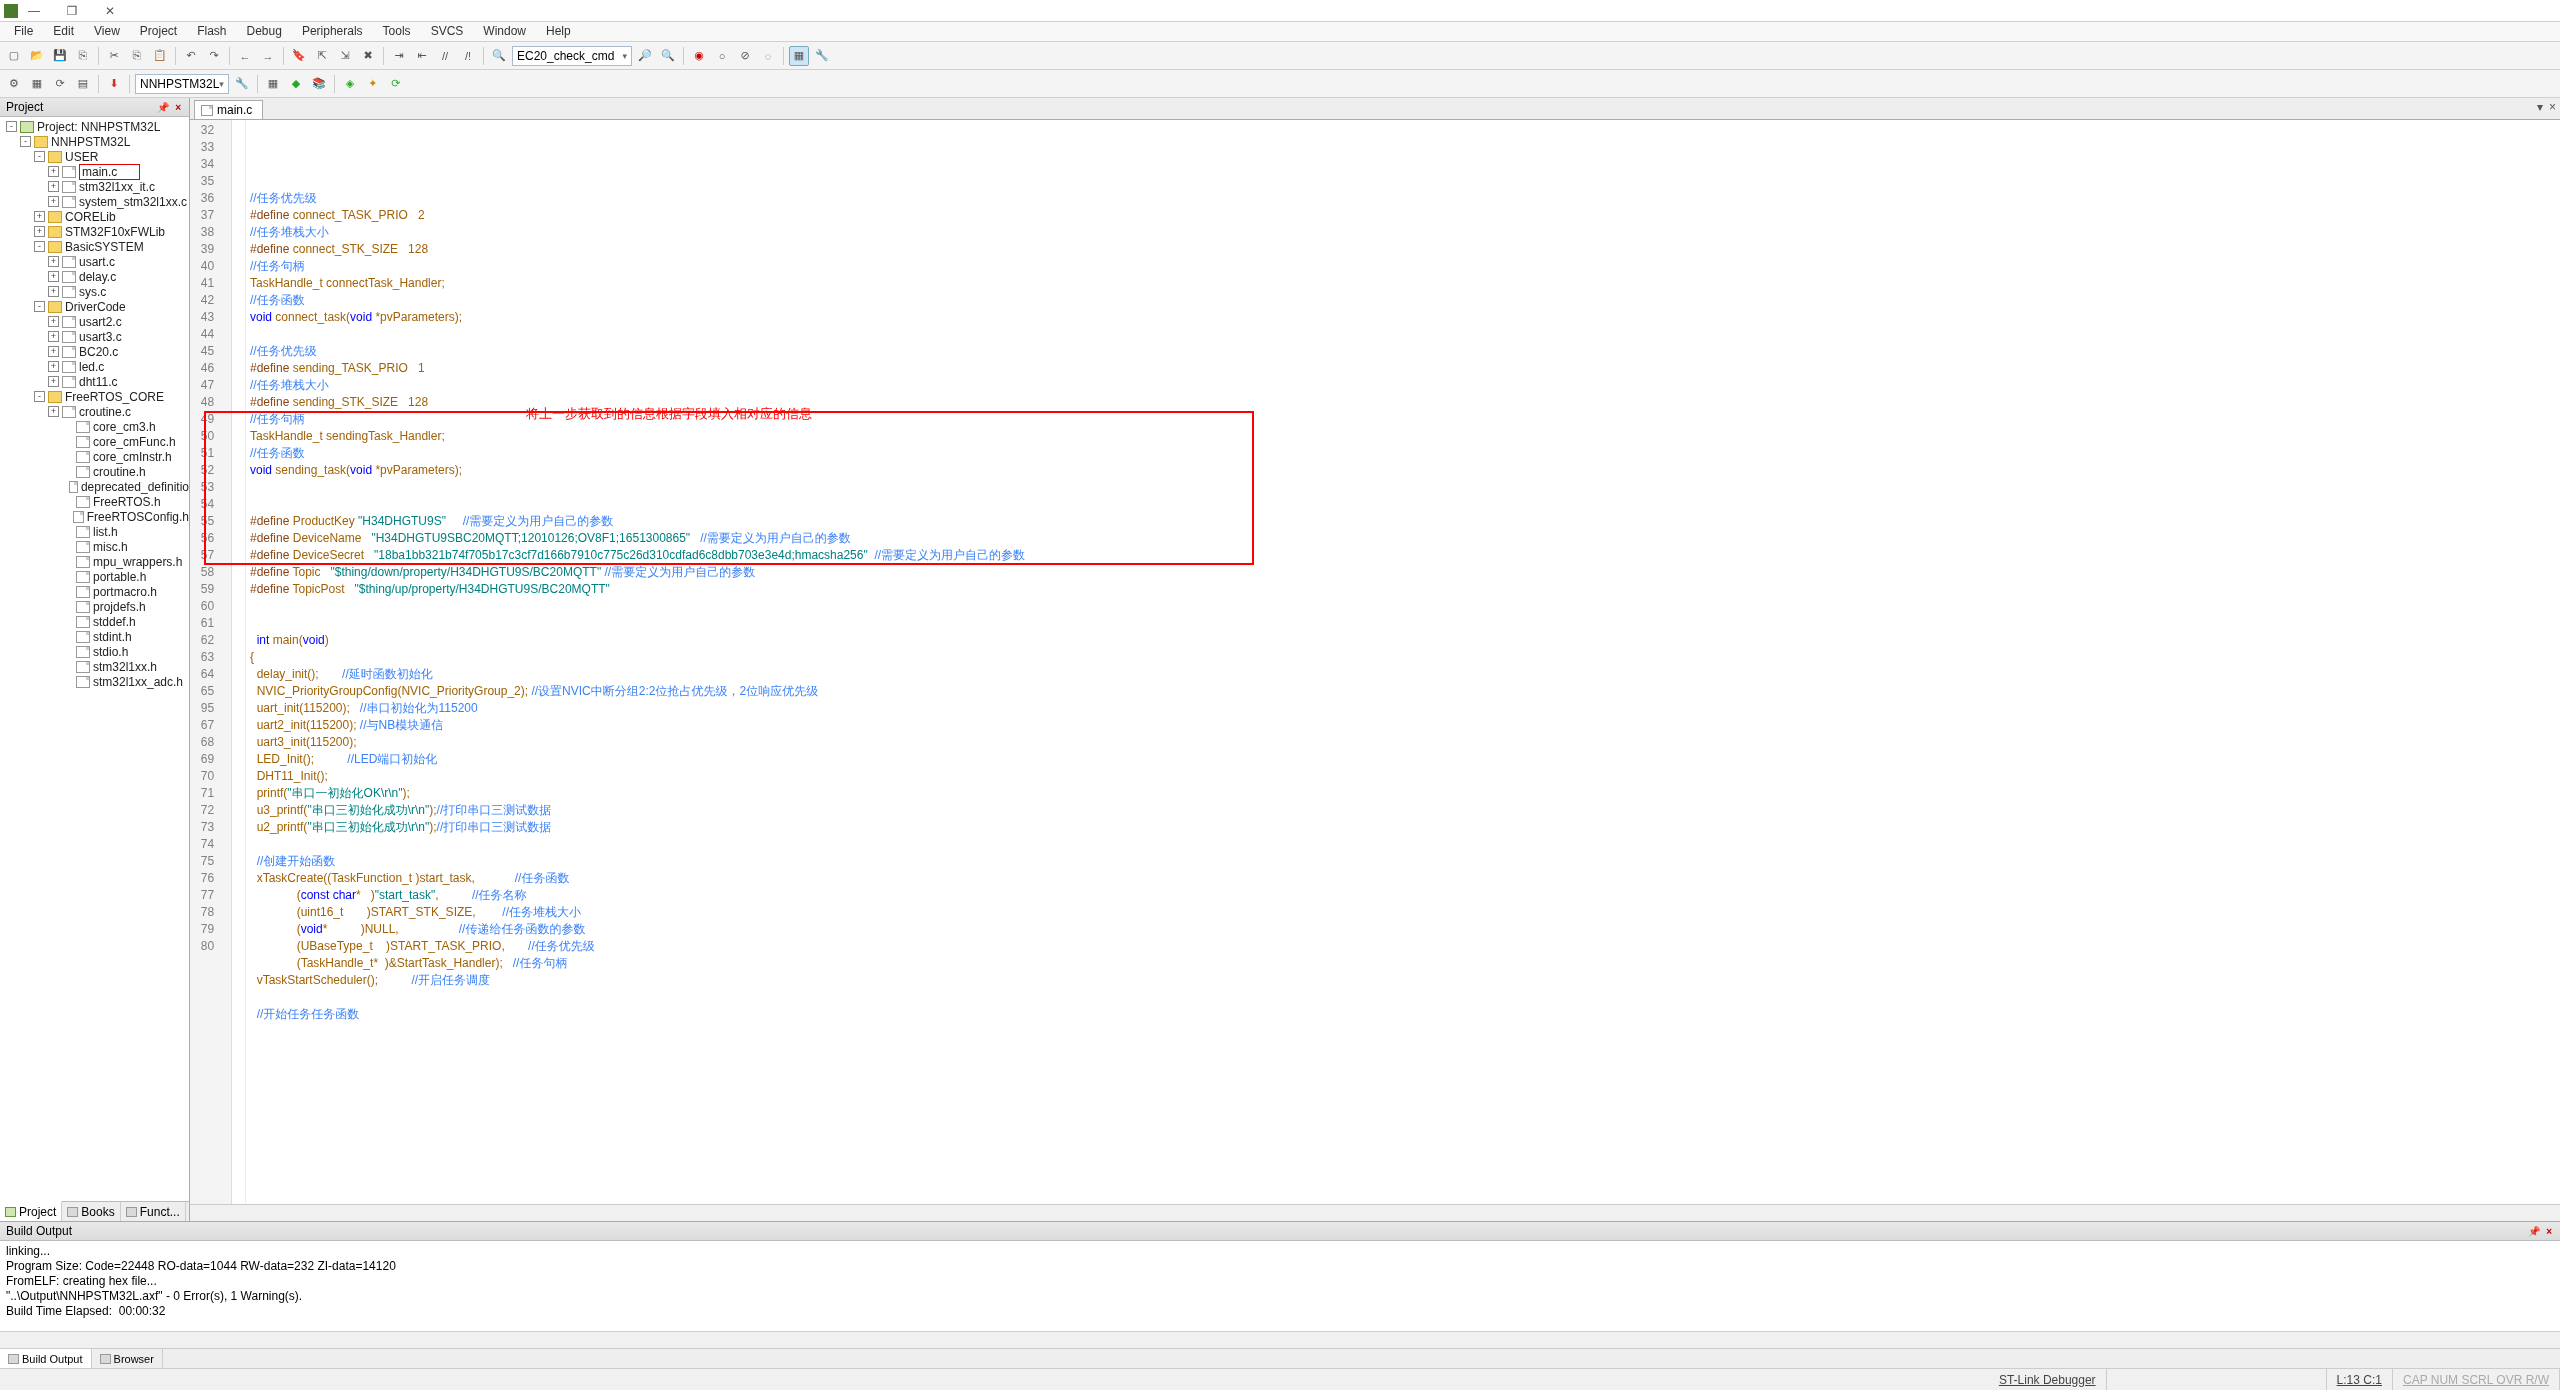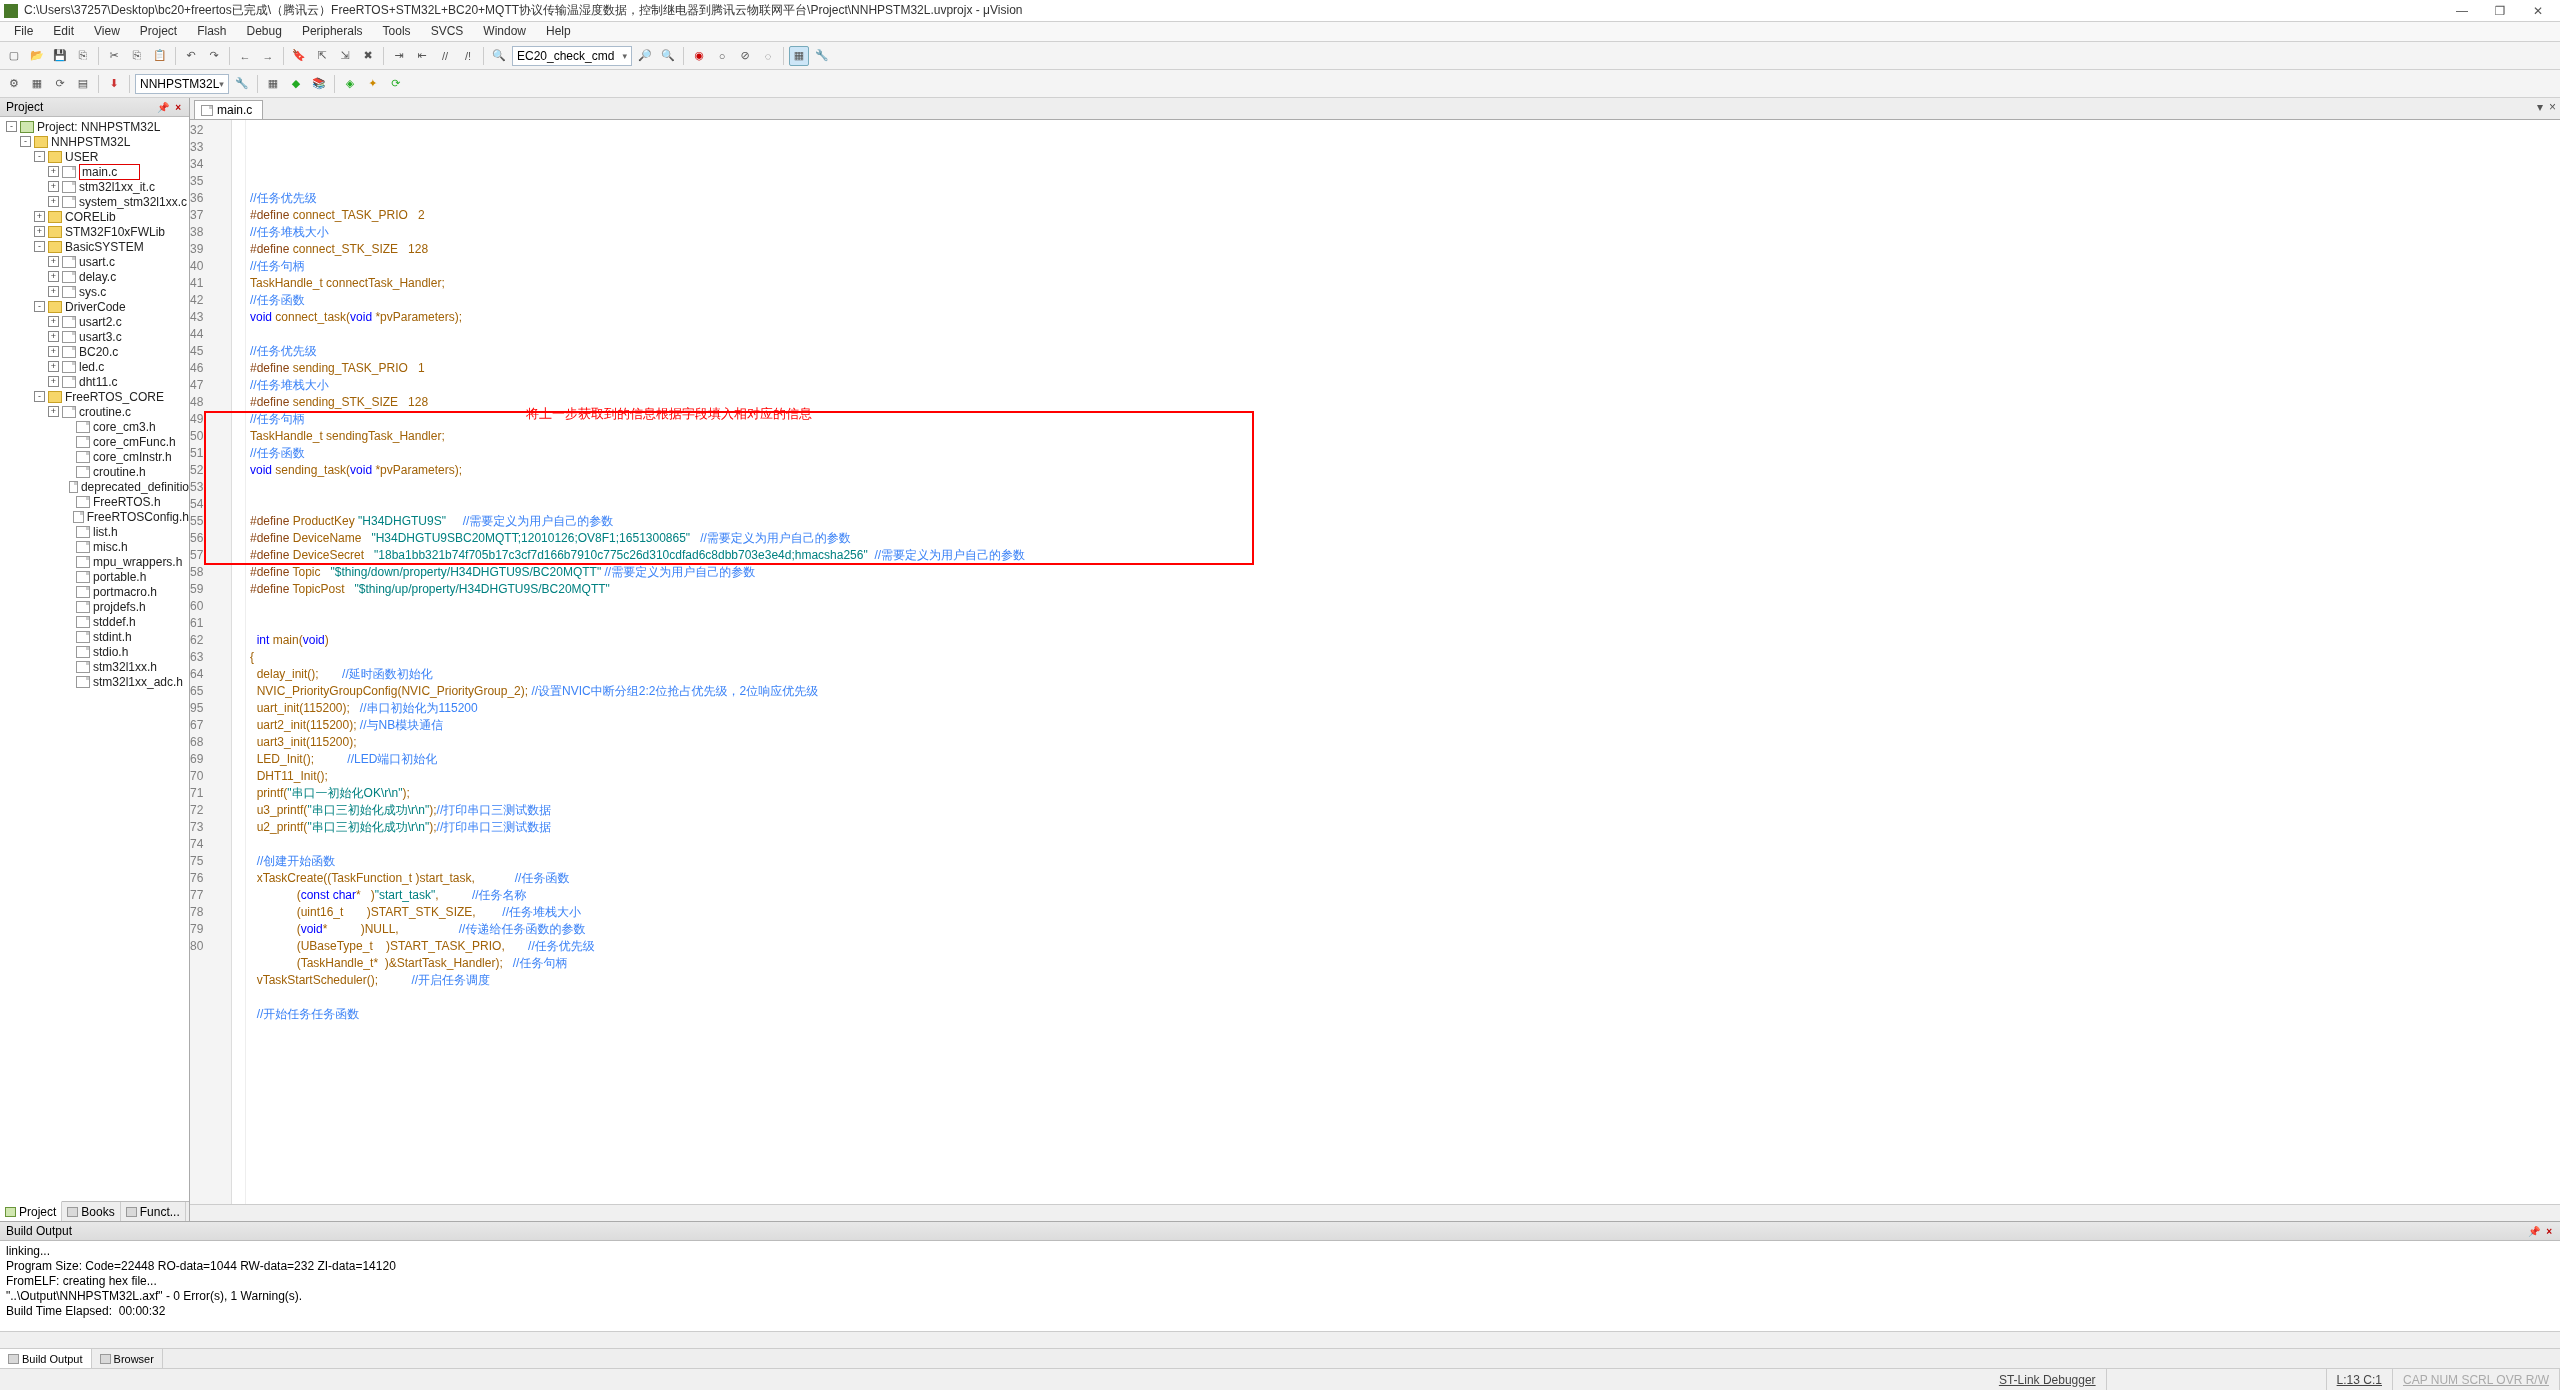--- a/index.html
+++ b/index.html
@@ -33,21 +33,21 @@
 .tree-node .lbl { color: #222; }
 .sidebar-tabs { display: flex; border-top: 1px solid #bbb; background: #eee; height: 20px; }
 .sidebar-tabs .tab { padding: 2px 5px; border-right: 1px solid #ccc; font-size: 11px; display:flex; align-items:center; gap:3px; }
 .sidebar-tabs .tab.active { background: #fff; border-top: 1px solid #fff; margin-top:-1px; }
 .editor-pane { flex: 1; display: flex; flex-direction: column; background: #fff; }
 .ed-tabbar { height: 22px; background: #eee; display: flex; align-items: flex-end; border-bottom: 1px solid #aaa; padding-left: 4px; position: relative; }
 .ed-tab { background: #fff; border: 1px solid #aaa; border-bottom: none; padding: 2px 10px 2px 6px; display: flex; align-items: center; gap: 4px; font-size: 11px; }
 .ed-tab .ficon { width: 12px; height: 11px; }
 .ed-right-ctrls { position:absolute; right:4px; top:2px; display:flex; gap:6px; font-size:11px; color:#555; }
 .code-area { flex: 1; display: flex; overflow: hidden; position: relative; background: #fff; }
-.gutter { width: 42px; background: #f4f4f4; border-right: 1px solid #ddd; text-align: left; padding-right: 6px; font-family: Consolas, monospace; font-size: 12px; color: #808080; line-height: 17px; padding-top: 2px; }
+.gutter { width: 42px; background: #f4f4f4; border-right: 1px solid #ddd; text-align: center; padding-right: 6px; font-family: Consolas, monospace; font-size: 12px; color: #808080; line-height: 17px; padding-top: 2px; }
 .gutter .ln { height: 17px; }
 .fold-col { width: 14px; border-right: 1px solid #eee; }
 .code-body { flex: 1; font-family: Consolas, monospace; font-size: 12px; line-height: 17px; padding: 2px 0 2px 4px; white-space: pre; position: relative; }
 .cline { height: 17px; }
 .c-comment { color: #3b82f6; }
 .c-pp { color: #8B4513; }
 .c-kw { color: #0000ff; }
 .c-str { color: #008080; }
 .c-plain { color: #a16207; }
 .red-callout { position: absolute; color: #ff0000; font-family: "Microsoft YaHei"; font-size: 13px; }
@@ -62,21 +62,20 @@
 .statusbar { height: 22px; background: #f0f0f0; border-top: 1px solid #ccc; display: flex; align-items: center; font-size: 11px; color: #444; }
 .statusbar .seg { padding: 0 10px; border-right: 1px solid #ccc; height: 100%; display:flex; align-items:center;text-decoration:underline; }
 .statusbar .spacer { flex: 1; }
 .panel-x { color:#b00; font-weight:bold; font-size:10px; padding:0 2px; }
 </style>
 </head>
 <body>
 
 <div class="titlebar">
   <span class="icon"></span>
-  <span class="text">C:\Users\37257\Desktop\bc20+freertos已完成\（腾讯云）FreeRTOS+STM32L+BC20+MQTT协议传输温湿度数据，控制继电器到腾讯云物联网平台\Project\NNHPSTM32L.uvprojx - μVision</span>
   <div class="winbtns">
     <span class="winbtn">—</span>
     <span class="winbtn">❐</span>
     <span class="winbtn">✕</span>
   </div>
 </div>
 
 <div class="menubar" id="menubar">
     <span>File</span>
     <span>Edit</span>

